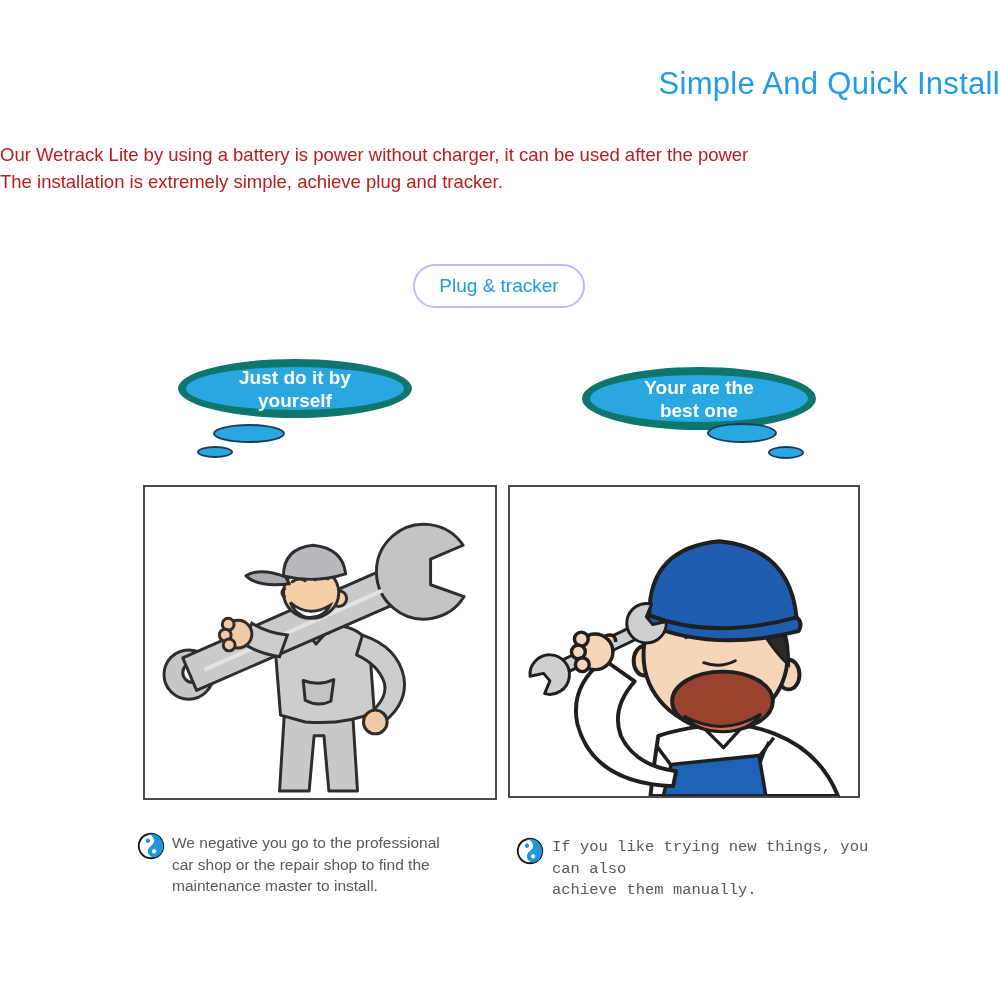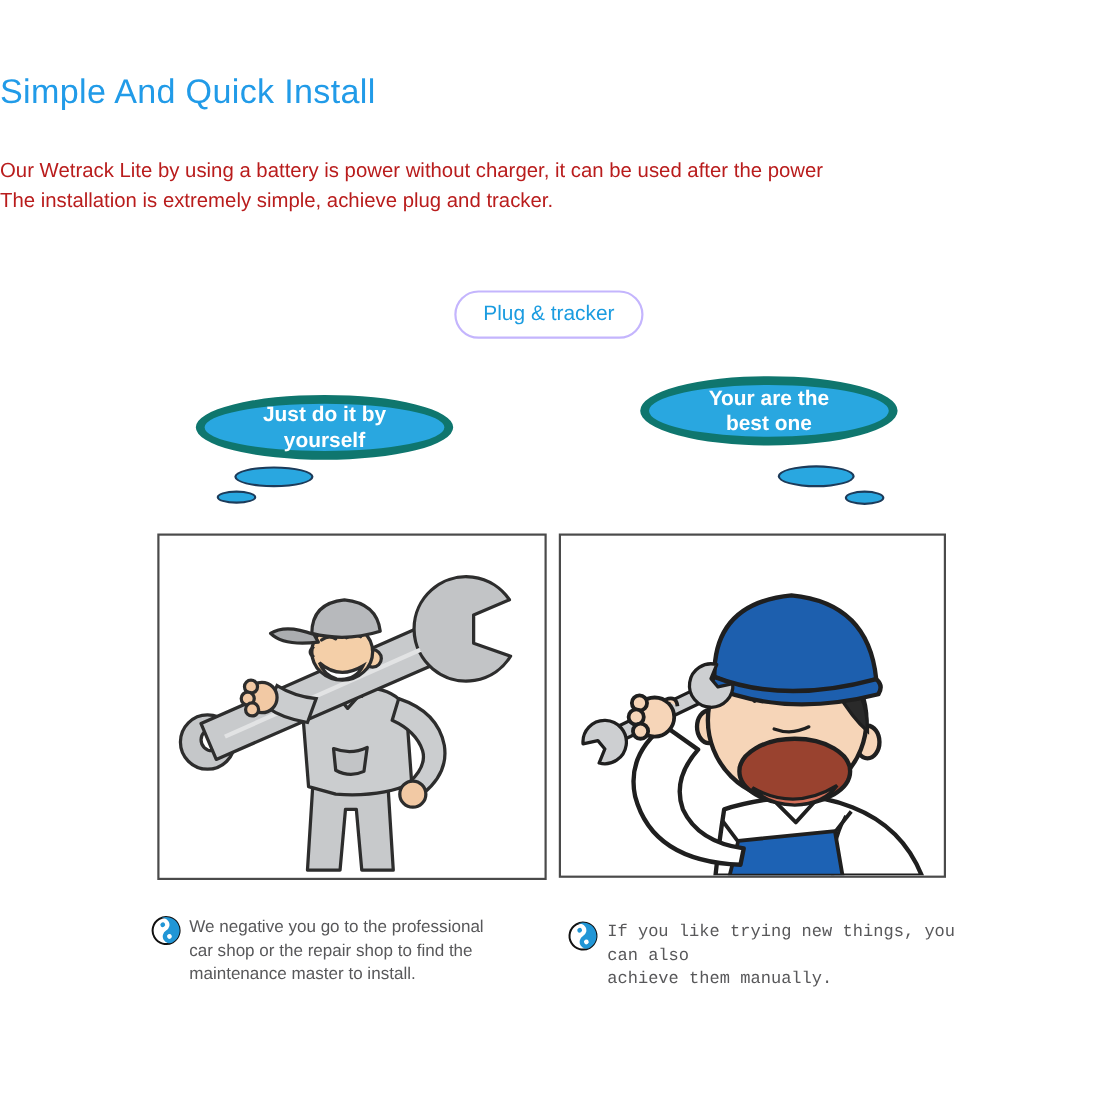--- a/index.html
+++ b/index.html
@@ -2,21 +2,21 @@
 <html><head>
 <meta charset="utf-8">
 <style>
   * { margin:0; padding:0; box-sizing:border-box; }
   html,body { background:#fff; }
   body { font-family:"Liberation Sans", sans-serif; color:#58585A; }
   .canvas { position:relative; width:1000px; height:1000px; background:#ffffff; overflow:hidden; margin:0 auto; }
 
   .page-title {
     position:absolute; top:66px; left:0; width:100%;
-    text-align:left; font-size:31px; font-weight:400;
+    text-align:right; font-size:31px; font-weight:400;
     color:#219BE8; letter-spacing:0.3px;
   }
 
   .intro {
     position:absolute; top:141px; left:0; width:100%;
     text-align:left; font-size:18.5px; line-height:27px; color:#b91c1c;
   }
 
   .pill-button {
     position:absolute; left:413px; top:264px; width:172px; height:44px;
@@ -24,21 +24,21 @@
     color:#1B9CE0; font-size:19px; font-family:"Liberation Sans", sans-serif;
     display:flex; align-items:center; justify-content:center; cursor:pointer;
   }
 
   .bubble-main {
     position:absolute; background:#29A7E0; border:8px solid #0f766e; border-radius:50%;
     display:flex; flex-direction:column; align-items:center; justify-content:center;
     color:#ffffff; font-weight:bold; font-size:19px; line-height:23px; text-align:center;
   }
   #bubble-left-main  { left:178px; top:359px; width:234px; height:59px; }
-  #bubble-right-main { left:582px; top:342px; width:234px; height:63px; }
+  #bubble-right-main { left:582px; top:367px; width:234px; height:63px; }
   .trail-dot { position:absolute; background:#29A7E0; border:2px solid #1C3B5A; border-radius:50%; }
   #trail-left-mid    { left:213px; top:424px; width:72px; height:19px; }
   #trail-left-small  { left:197px; top:446px; width:36px; height:12px; }
   #trail-right-mid   { left:707px; top:423px; width:70px; height:20px; }
   #trail-right-small { left:768px; top:446px; width:36px; height:13px; }
 
   .panel {
     position:absolute; background:#ffffff; border:2px solid #4A4A4A; overflow:hidden;
   }
   #panel-left  { left:143px; top:485px; width:354px; height:315px; }

